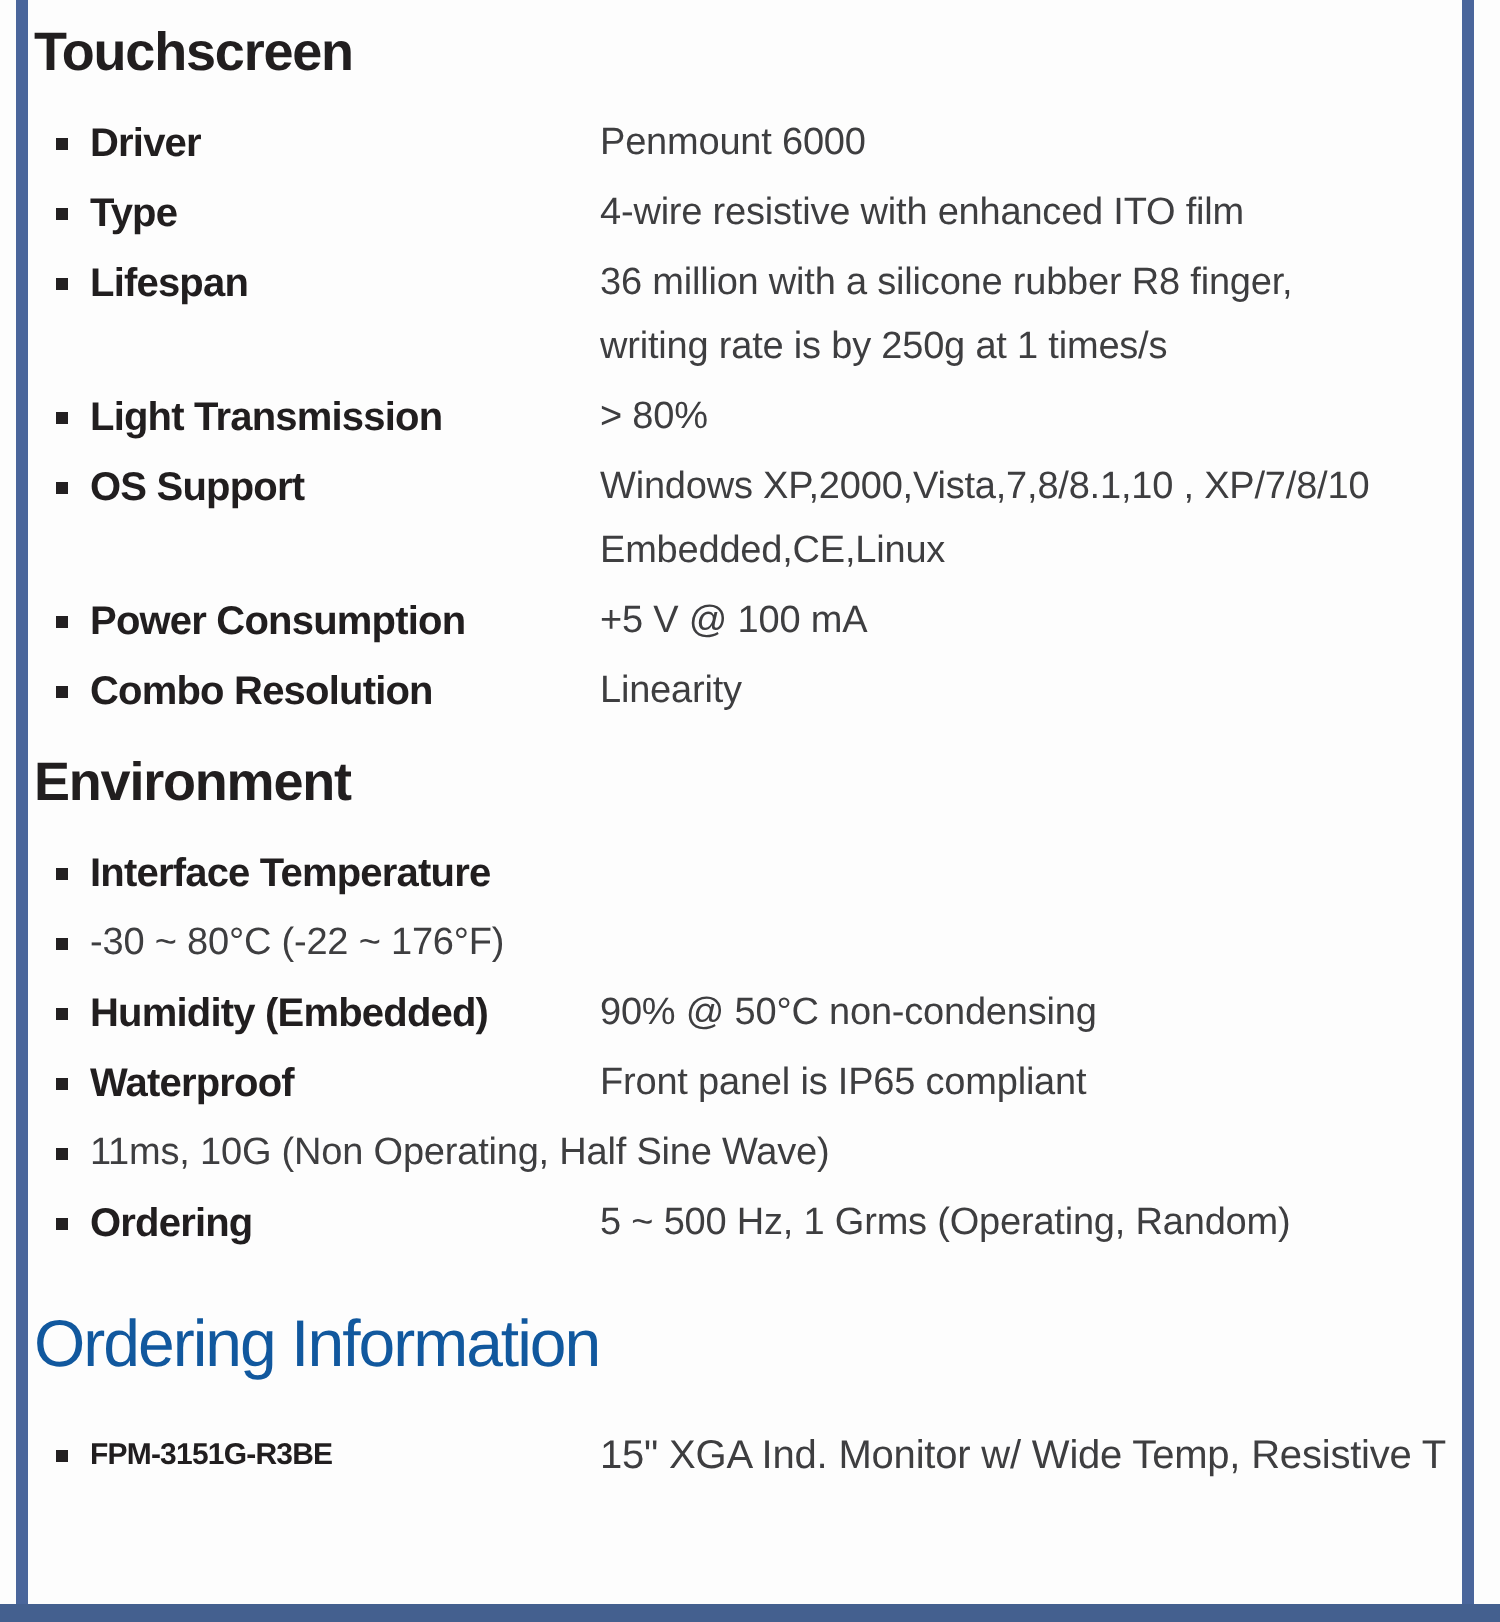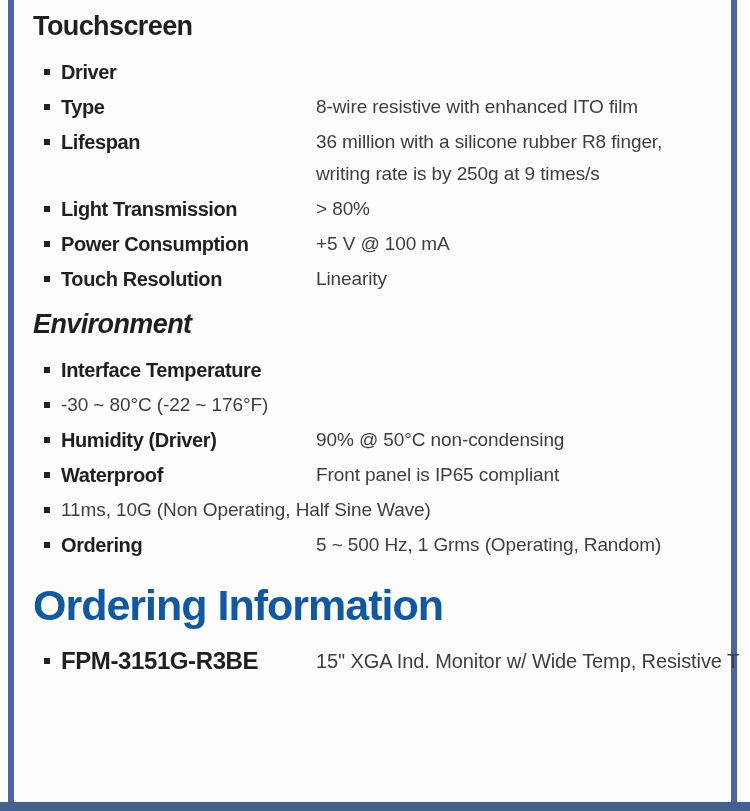--- a/index.html
+++ b/index.html
@@ -15,120 +15,131 @@
   body{font-family:"Liberation Sans", sans-serif;}
   .page{
     position:relative;
     width:750px;height:811px;
     background:var(--bg);
     overflow:hidden;
   }
   .left-bar{position:absolute;left:8px;top:0;width:6px;height:803px;background:var(--frame);}
   .right-bar{position:absolute;left:731px;top:0;width:6px;height:803px;background:var(--frame);}
   .bottom-bar{position:absolute;left:0;top:802px;width:750px;height:9px;background:var(--frame-bottom);}
-  .content{position:absolute;left:33px;top:0;width:714px;}
+  .content{position:absolute;left:17px;top:0;width:714px;}
 
   .section-title{
     font-size:27px;line-height:30px;font-weight:bold;
     color:var(--ink);letter-spacing:-0.6px;
     margin:11px 0 15px 0;
   }
-  .spec-section + .spec-section .section-title{margin-top:14px;font-style:italic;}
+  .spec-section + .spec-section .section-title{margin-top:14px;}
 
   .spec-row{display:flex;align-items:flex-start;margin-bottom:3px;}
   .bullet{
     width:6px;height:6px;background:#232021;
     margin:13px 11px 0 11px;flex:none;
   }
   .spec-label{
     width:255px;flex:none;
     font-weight:bold;font-size:20px;line-height:32px;
     color:var(--ink);letter-spacing:-0.4px;
   }
   .spec-value{
     flex:1;font-size:19px;line-height:32px;color:var(--gray);
     letter-spacing:-0.1px;
   }
   .ordering-title{
-    font-size:43px;line-height:48px;font-weight:bold;
+    font-size:33px;line-height:48px;font-weight:normal;
     color:var(--blue);letter-spacing:-1px;
     margin:20px 0 16px 0;
   }
-  .ordering-rows .spec-label{font-size:24px;}
+  .ordering-rows .spec-label{font-size:15px;}
   .ordering-rows .spec-value{font-size:20px;}
   .nowrap{white-space:nowrap;overflow:hidden;}
 </style>
 </head>
 <body>
 
 <div class="page">
   <div class="left-bar"></div>
   <div class="right-bar"></div>
   <div class="bottom-bar"></div>
 
   <div class="content">
     <div id="spec-sections">
         <section class="spec-section">
           <h2 class="section-title">Touchscreen</h2>
           <div class="spec-row">
             <span class="bullet"></span>
             <span class="spec-label">Driver</span>
+            <span class="spec-value">
+              <div class="value-line">Penmount 6000</div>
+            </span>
           </div>
           <div class="spec-row">
             <span class="bullet"></span>
             <span class="spec-label">Type</span>
             <span class="spec-value">
-              <div class="value-line">8-wire resistive with enhanced ITO film</div>
+              <div class="value-line">4-wire resistive with enhanced ITO film</div>
             </span>
           </div>
           <div class="spec-row">
             <span class="bullet"></span>
             <span class="spec-label">Lifespan</span>
             <span class="spec-value">
               <div class="value-line">36 million with a silicone rubber R8 finger,</div>
-              <div class="value-line">writing rate is by 250g at 9 times/s</div>
+              <div class="value-line">writing rate is by 250g at 1 times/s</div>
             </span>
           </div>
           <div class="spec-row">
             <span class="bullet"></span>
             <span class="spec-label">Light Transmission</span>
             <span class="spec-value">
               <div class="value-line">&gt; 80%</div>
             </span>
           </div>
           <div class="spec-row">
             <span class="bullet"></span>
+            <span class="spec-label">OS Support</span>
+            <span class="spec-value">
+              <div class="value-line">Windows XP,2000,Vista,7,8/8.1,10 , XP/7/8/10</div>
+              <div class="value-line">Embedded,CE,Linux</div>
+            </span>
+          </div>
+          <div class="spec-row">
+            <span class="bullet"></span>
             <span class="spec-label">Power Consumption</span>
             <span class="spec-value">
               <div class="value-line">+5 V @ 100 mA</div>
             </span>
           </div>
           <div class="spec-row">
             <span class="bullet"></span>
-            <span class="spec-label">Touch Resolution</span>
+            <span class="spec-label">Combo Resolution</span>
             <span class="spec-value">
               <div class="value-line">Linearity</div>
             </span>
           </div>
         </section>
         <section class="spec-section">
           <h2 class="section-title">Environment</h2>
           <div class="spec-row">
             <span class="bullet"></span>
             <span class="spec-label">Interface Temperature</span>
           </div>
           <div class="spec-row">
             <span class="bullet"></span>
             <span class="spec-value">
               <div class="value-line">-30 ~ 80°C (-22 ~ 176°F)</div>
             </span>
           </div>
           <div class="spec-row">
             <span class="bullet"></span>
-            <span class="spec-label">Humidity (Driver)</span>
+            <span class="spec-label">Humidity (Embedded)</span>
             <span class="spec-value">
               <div class="value-line">90% @ 50°C non-condensing</div>
             </span>
           </div>
           <div class="spec-row">
             <span class="bullet"></span>
             <span class="spec-label">Waterproof</span>
             <span class="spec-value">
               <div class="value-line">Front panel is IP65 compliant</div>
             </span>

